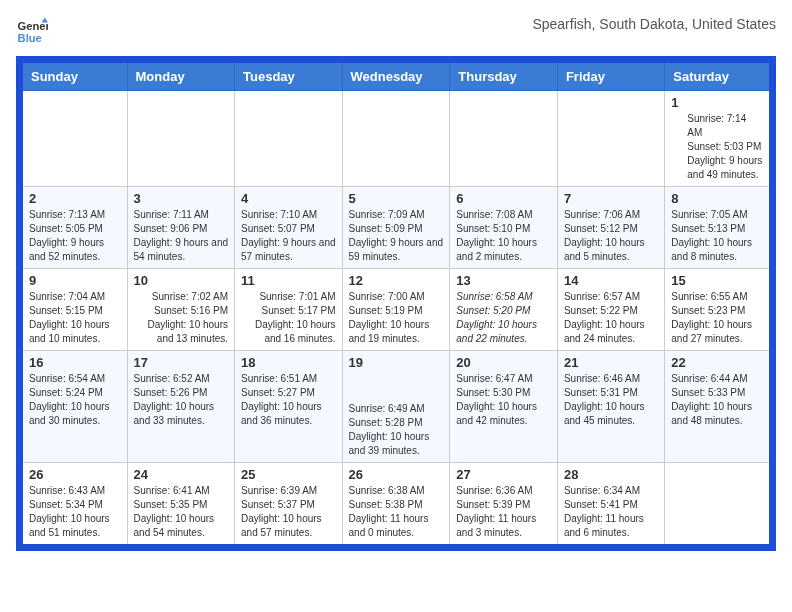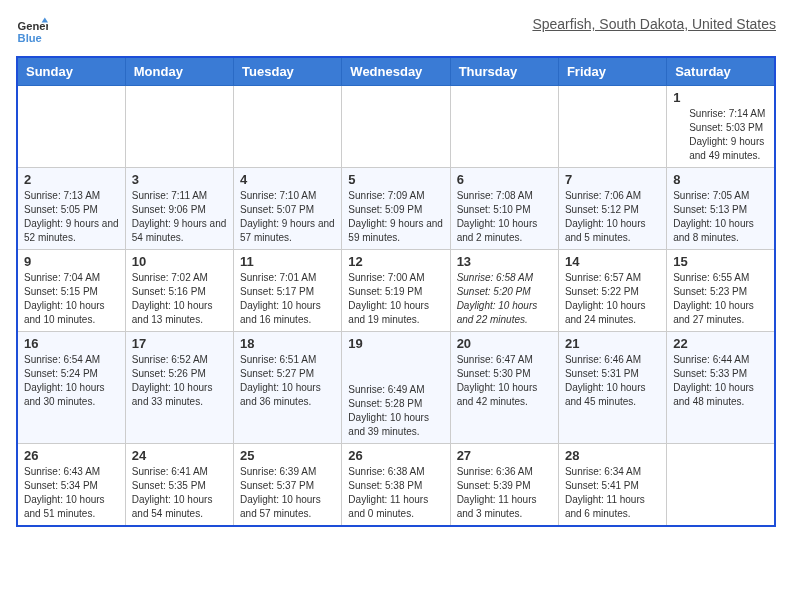--- a/index.html
+++ b/index.html
@@ -29,26 +29,25 @@
       text-align: right;
     }
     .month-title {
       font-size: 32px;
       font-weight: bold;
       color: #333;
     }
     .location {
       font-size: 14px;
       color: #555;
-      text-decoration: underline;
     }
     .calendar {
       width: 100%;
       border-collapse: collapse;
-      border: 2px solid #1d4ed8;
+      border: 7px solid #1d4ed8;
     }
     .calendar th {
       background-color: #3a7bd5;
       color: white;
       text-align: left;
       padding: 6px 8px;
       font-size: 13px;
       font-weight: bold;
       border: 1px solid #2a6ac5;
     }
@@ -171,27 +170,27 @@
       </tr>
       <tr>
         <td>
           <div class="day-number">9</div>
           <div class="day-info" style="white-space: pre-line;">Sunrise: 7:04 AM
 Sunset: 5:15 PM
 Daylight: 10 hours and 10 minutes.</div>
         </td>
         <td>
           <div class="day-number">10</div>
-          <div class="day-info" style="white-space: pre-line;">Sunrise: 7:02 AM
+          <div class="day-info" style="white-space: pre-line; text-align: right;">Sunrise: 7:02 AM
 Sunset: 5:16 PM
 Daylight: 10 hours and 13 minutes.</div>
         </td>
         <td>
           <div class="day-number">11</div>
-          <div class="day-info" style="white-space: pre-line;">Sunrise: 7:01 AM
+          <div class="day-info" style="white-space: pre-line; text-align: right;">Sunrise: 7:01 AM
 Sunset: 5:17 PM
 Daylight: 10 hours and 16 minutes.</div>
         </td>
         <td>
           <div class="day-number">12</div>
           <div class="day-info" style="white-space: pre-line;">Sunrise: 7:00 AM
 Sunset: 5:19 PM
 Daylight: 10 hours and 19 minutes.</div>
         </td>
         <td>

